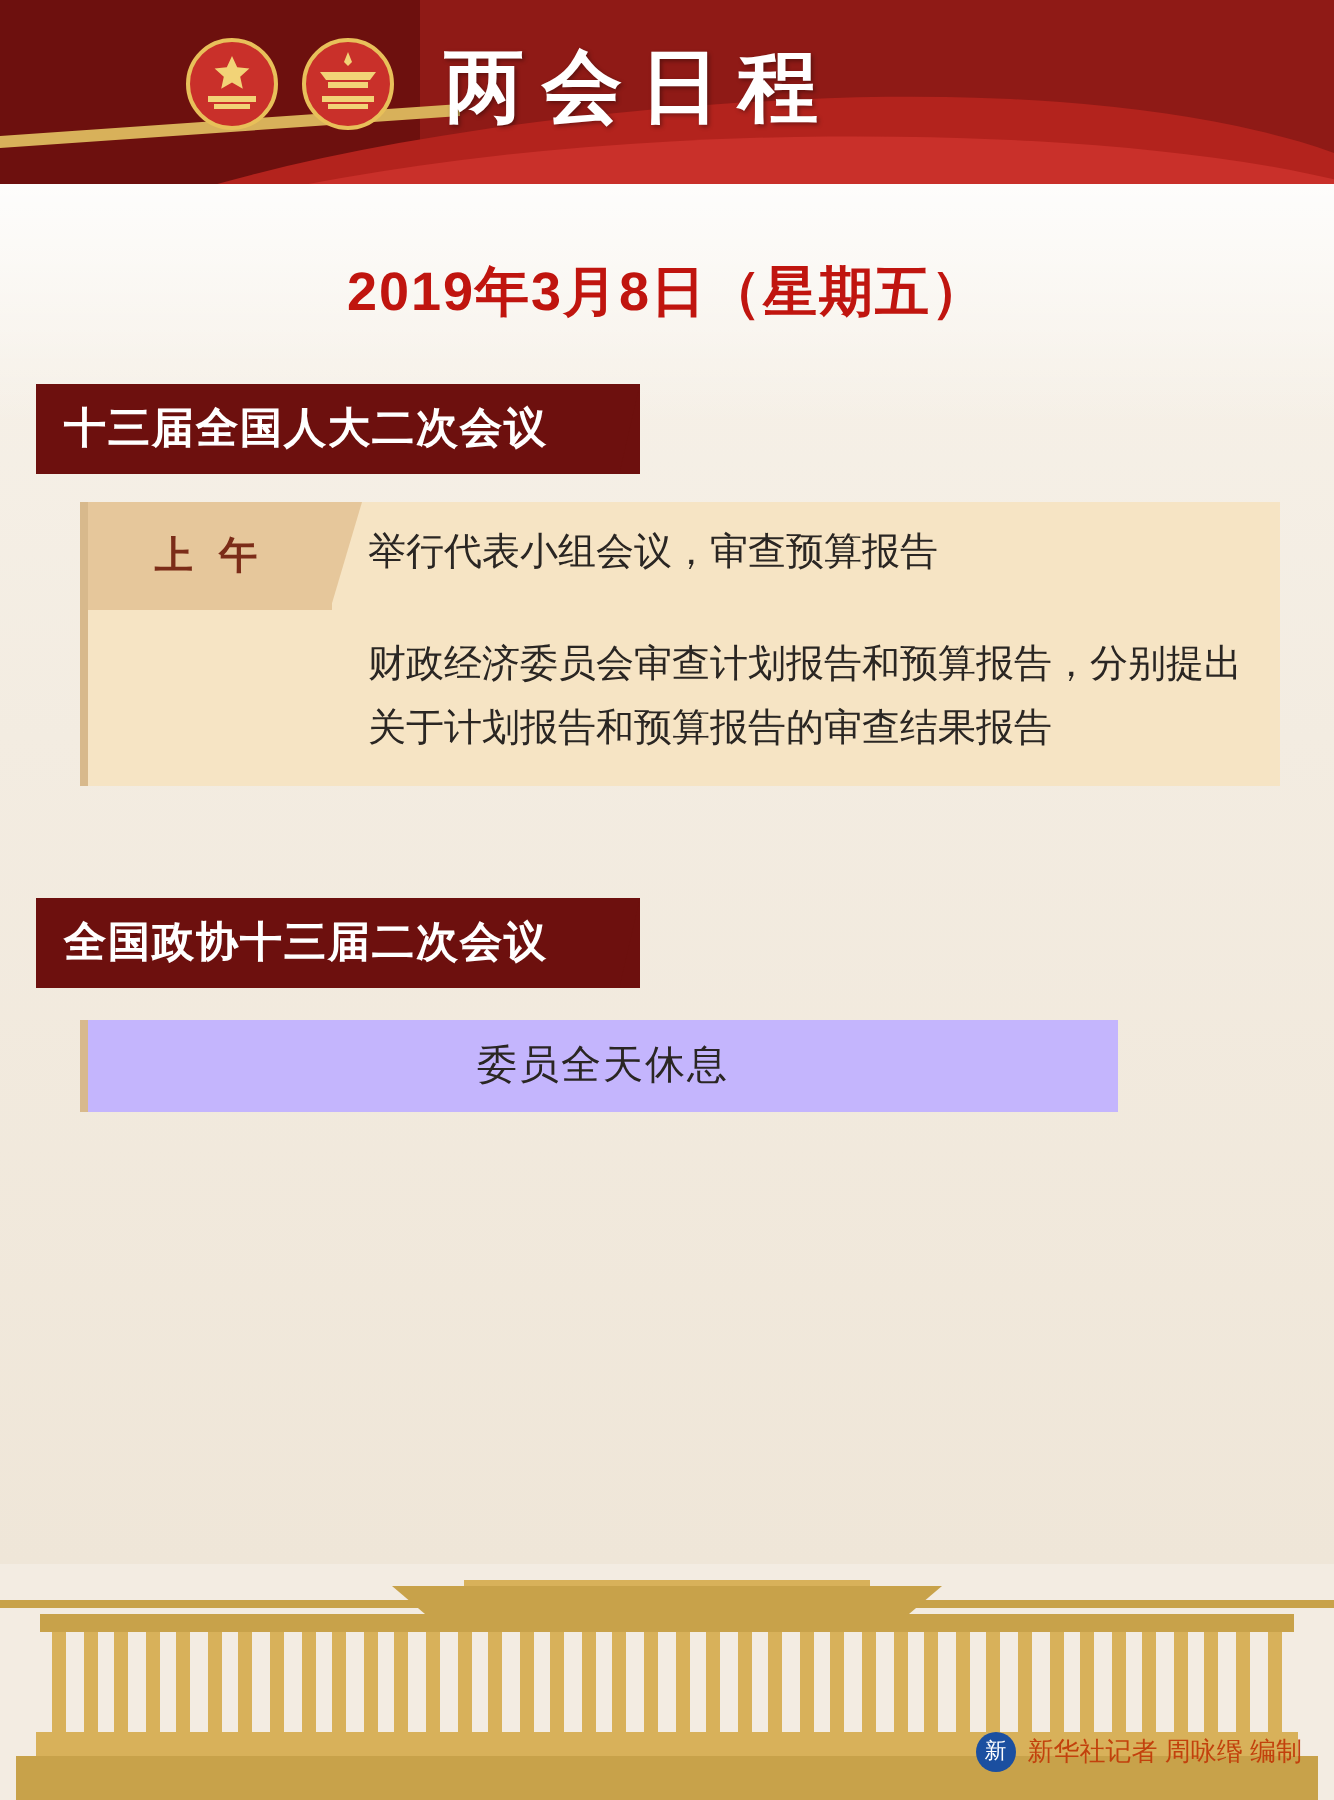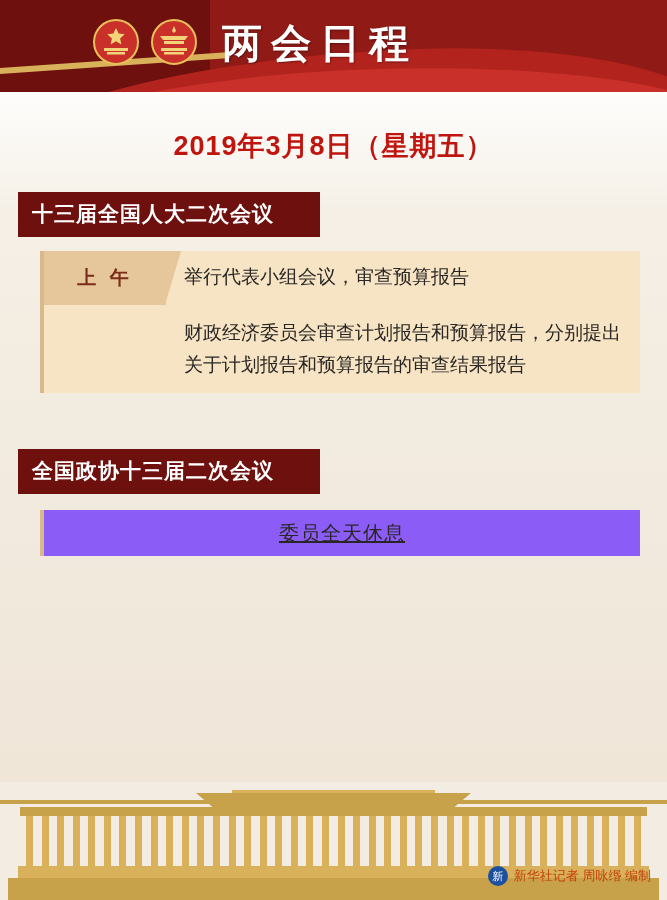--- a/index.html
+++ b/index.html
@@ -169,29 +169,28 @@
     font-size: 19px;
     line-height: 32px;
     color: #2a2623;
     padding: 10px 16px 12px 18px;
   }
   .item.pad-top { padding-top: 12px; }
 
   .rest-bar {
     margin-top: 16px;
     margin-left: 22px;
-    width: 600px;
-    background: #8b5cf6;
+    width: 519px;
+    background: #c4b5fd;
     border-left: 4px solid #d8b98c;
     text-align: center;
     font-size: 20px;
     line-height: 46px;
     color: #2a2623;
     letter-spacing: 1px;
-    text-decoration: underline;
   }
 
   
   .footer {
     position: absolute;
     left: 0; bottom: 0;
     width: 667px; height: 130px;
   }
   .footer .strip-top {
     position: absolute;

